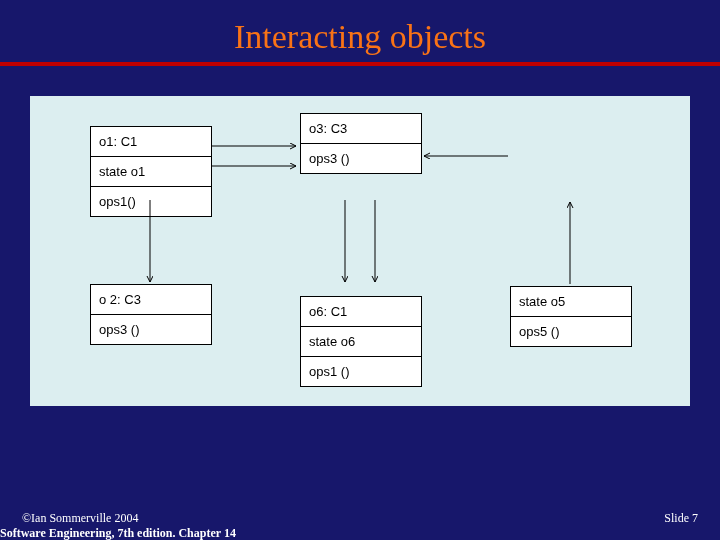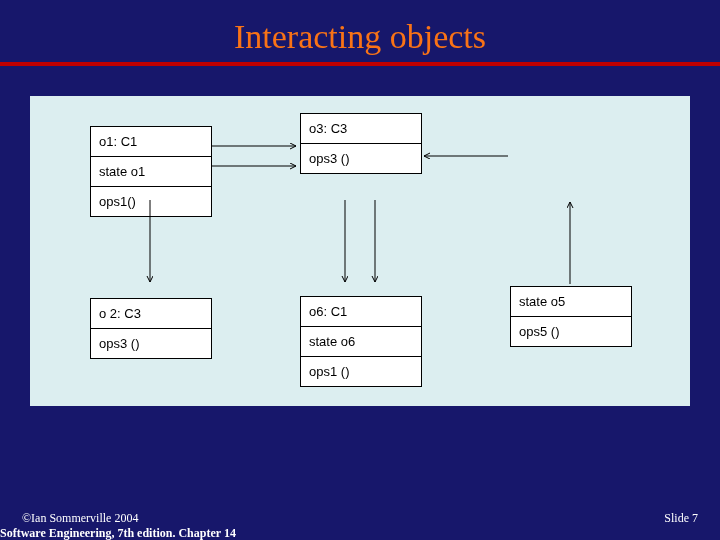--- a/index.html
+++ b/index.html
@@ -28,21 +28,21 @@
     <div class="obj" style="left:60px;top:30px">
       <div class="row">o1: C1</div>
       <div class="row">state o1</div>
       <div class="row">ops1()</div>
     </div>
     <div class="obj" style="left:270px;top:17px">
       <div class="row">o3: C3</div>
       <div class="row">ops3 ()</div>
     </div>
 
-    <div class="obj" style="left:60px;top:202px">
+    <div class="obj" style="left:60px;top:188px">
       <div class="row">o 2: C3</div>
       <div class="row">ops3 ()</div>
     </div>
     <div class="obj" style="left:270px;top:200px">
       <div class="row">o6: C1</div>
       <div class="row">state o6</div>
       <div class="row">ops1 ()</div>
     </div>
     <div class="obj" style="left:480px;top:190px">
       <div class="row">state o5</div>

